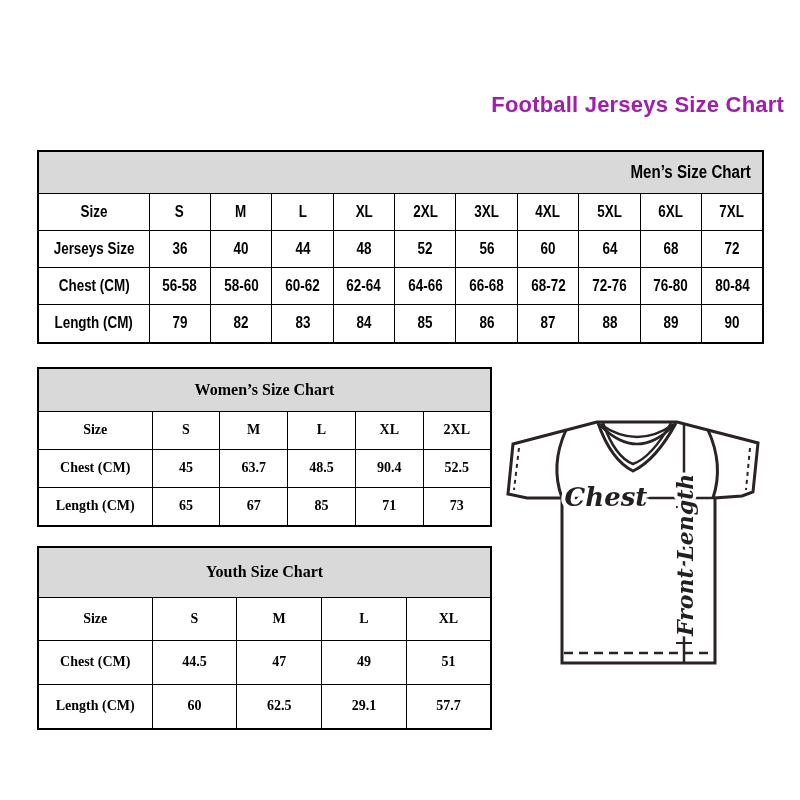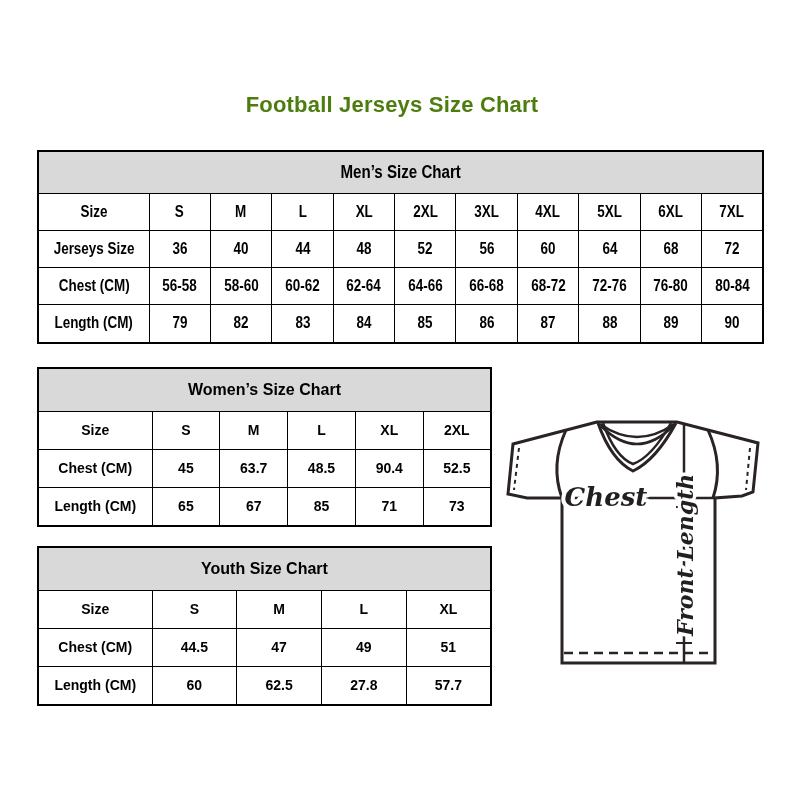--- a/index.html
+++ b/index.html
@@ -1,41 +1,41 @@
 <!DOCTYPE html>
 <html><head>
 <meta charset="utf-8">
 <style>
   html,body{margin:0;padding:0;background:#ffffff;}
   .canvas{
     position:relative;width:800px;height:800px;background:#ffffff;overflow:hidden;
     font-family:"Liberation Sans",sans-serif;color:#000;
   }
   .page-title{
-    position:absolute;left:0;top:92px;width:784px;text-align:center;
-    font-size:22px;font-weight:bold;color:#4d7c0f;letter-spacing:.2px;
+    position:absolute;left:0;top:92px;width:784px;text-align:right;
+    font-size:22px;font-weight:bold;color:#a21caf;letter-spacing:.2px;
   }
   table.size-table{
     position:absolute;border-collapse:collapse;table-layout:fixed;background:#fff;
     border:2.5px solid #000;
   }
   #mens{left:37px;top:150px;width:727px;height:194px;}
   #womens{left:37px;top:367px;width:455px;height:160px;}
-  #youth{left:37px;top:546px;width:455px;height:160px;}
+  #youth{left:37px;top:546px;width:455px;height:184px;}
   #mens col.label-col{width:111px;}
   #womens col.label-col,#youth col.label-col{width:114px;}
   .size-table td{
     border:1.5px solid #000;text-align:center;vertical-align:middle;
     font-weight:bold;padding:0;line-height:1.05;color:#000;
   }
   .size-table tr.head td{background:#d9d9d9;}
   #mens td{font-size:16px;}
-  #mens tr.head td{font-size:18px;}
+  #mens tr.head td{font-size:18px;text-align:right;}
   #mens td span{display:inline-block;transform:scaleX(.84);transform-origin:center;white-space:nowrap;}
-  #womens td,#youth td{font-family:Liberation Sans, sans-serif;font-size:14px;}
+  #womens td,#youth td{font-family:Liberation Serif, serif;font-size:14px;}
   #womens tr.head td,#youth tr.head td{font-size:16px;}
   #jersey{position:absolute;left:500px;top:410px;width:280px;height:260px;}
   #jersey .ln{fill:none;stroke:#2a2326;}
   #jersey text{
     font-family:"DejaVu Serif",serif;font-style:italic;font-weight:bold;fill:#231f20;
     paint-order:stroke;stroke:#ffffff;stroke-linejoin:round;
   }
 </style>
 </head>
 <body>
@@ -178,21 +178,21 @@
           <td><span>Chest (CM)</span></td>
           <td><span>44.5</span></td>
           <td><span>47</span></td>
           <td><span>49</span></td>
           <td><span>51</span></td>
         </tr>
         <tr>
           <td><span>Length (CM)</span></td>
           <td><span>60</span></td>
           <td><span>62.5</span></td>
-          <td><span>27.8</span></td>
+          <td><span>29.1</span></td>
           <td><span>57.7</span></td>
         </tr>
       </tbody>
     </table>
 
   <svg id="jersey" viewBox="0 0 280 260">
     <path class="ln" stroke-width="3" fill="#ffffff" d="M 97,12 L 13,34 L 8,84 L 27,88 L 62,88 L 62,253 L 215,253 L 215,88 L 242,86 L 253,82 L 258,33 L 177,12 Z" style="fill:#ffffff"></path>
     <path class="ln" stroke-width="2.5" d="M 100,14 Q 137,40 174,14"></path>
     <path class="ln" stroke-width="2.5" d="M 101,16 Q 137,52 173,16"></path>
     <path class="ln" stroke-width="3" d="M 98,13 Q 111,50 133,61 Q 156,50 176,13"></path>

